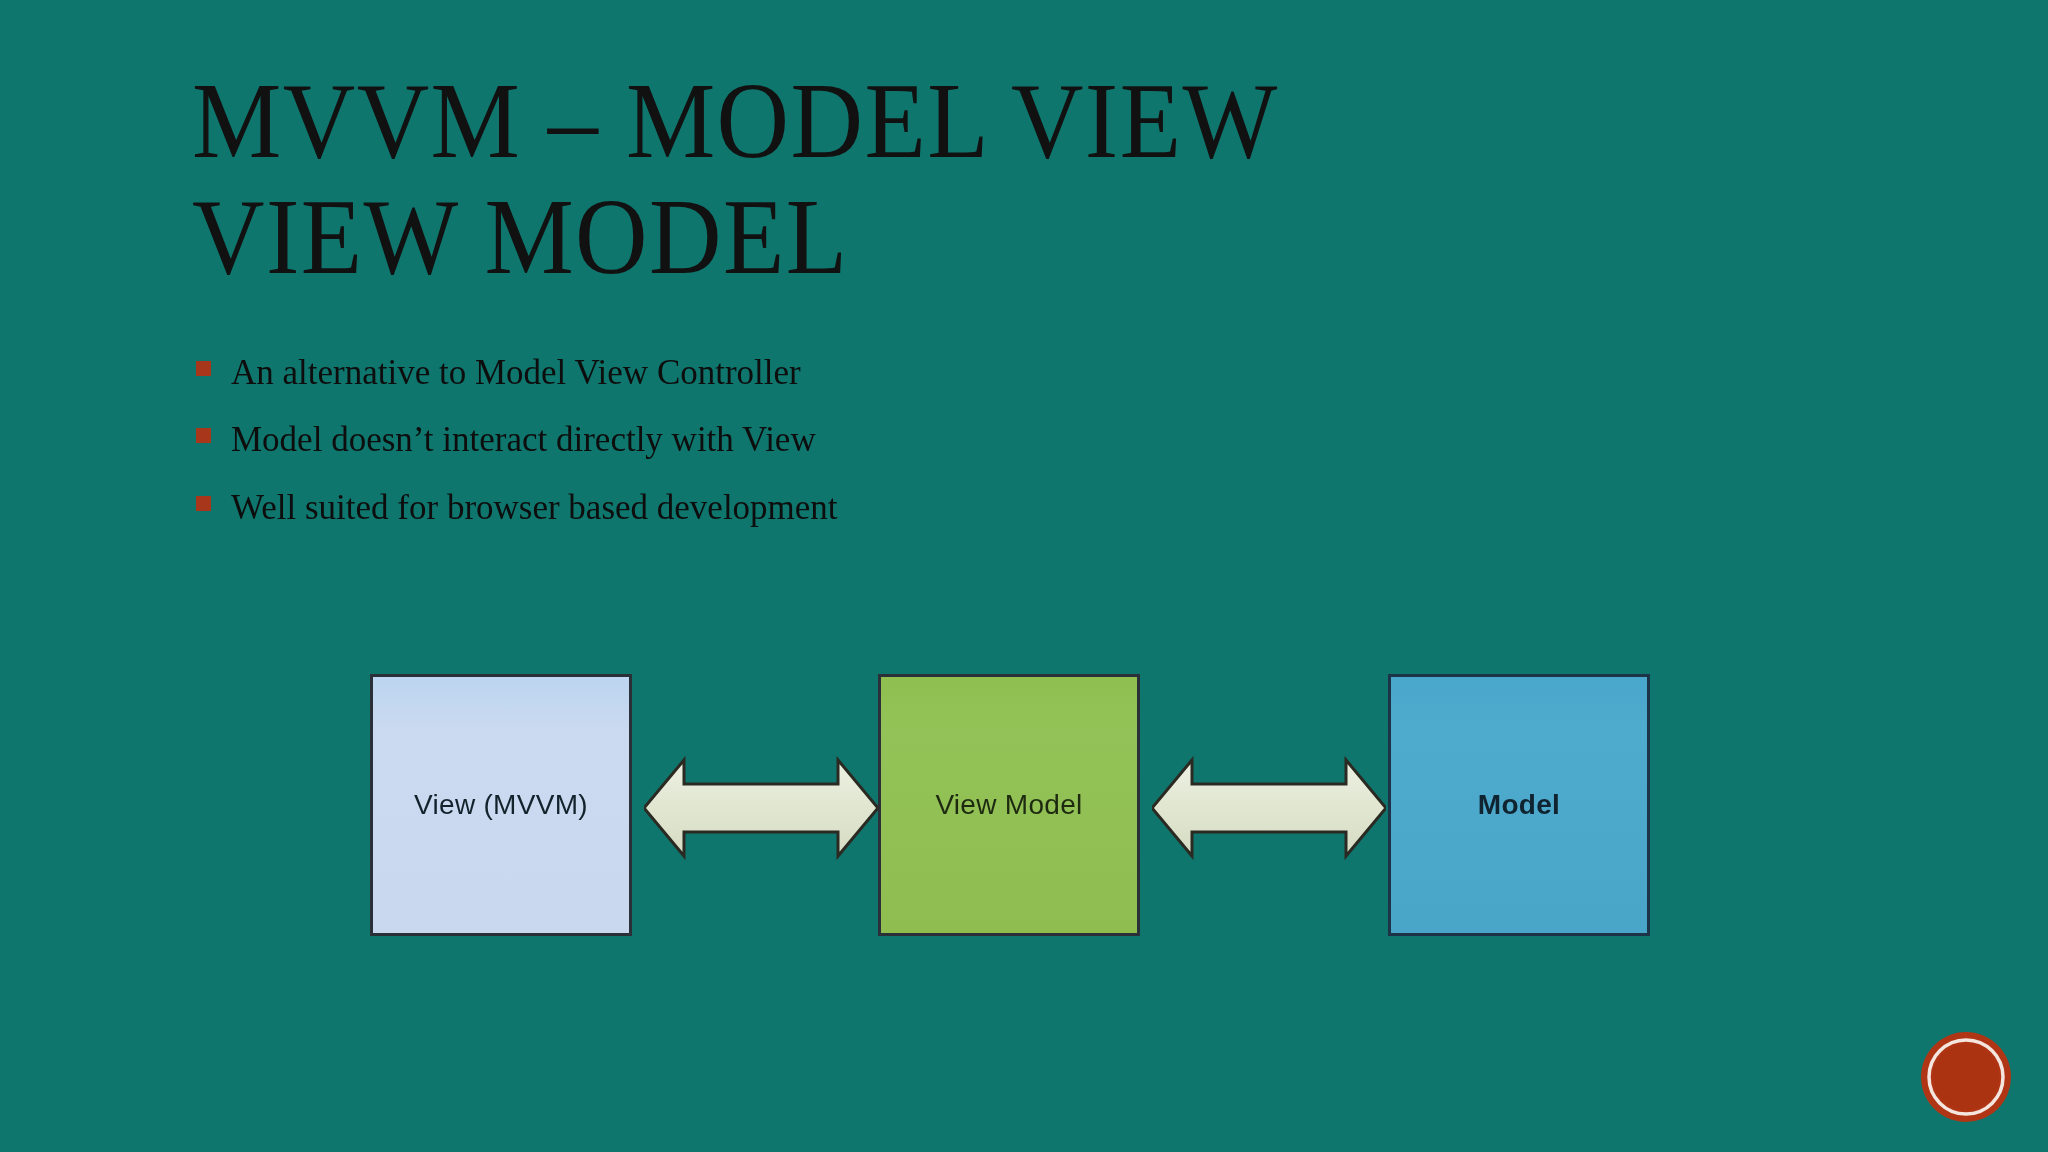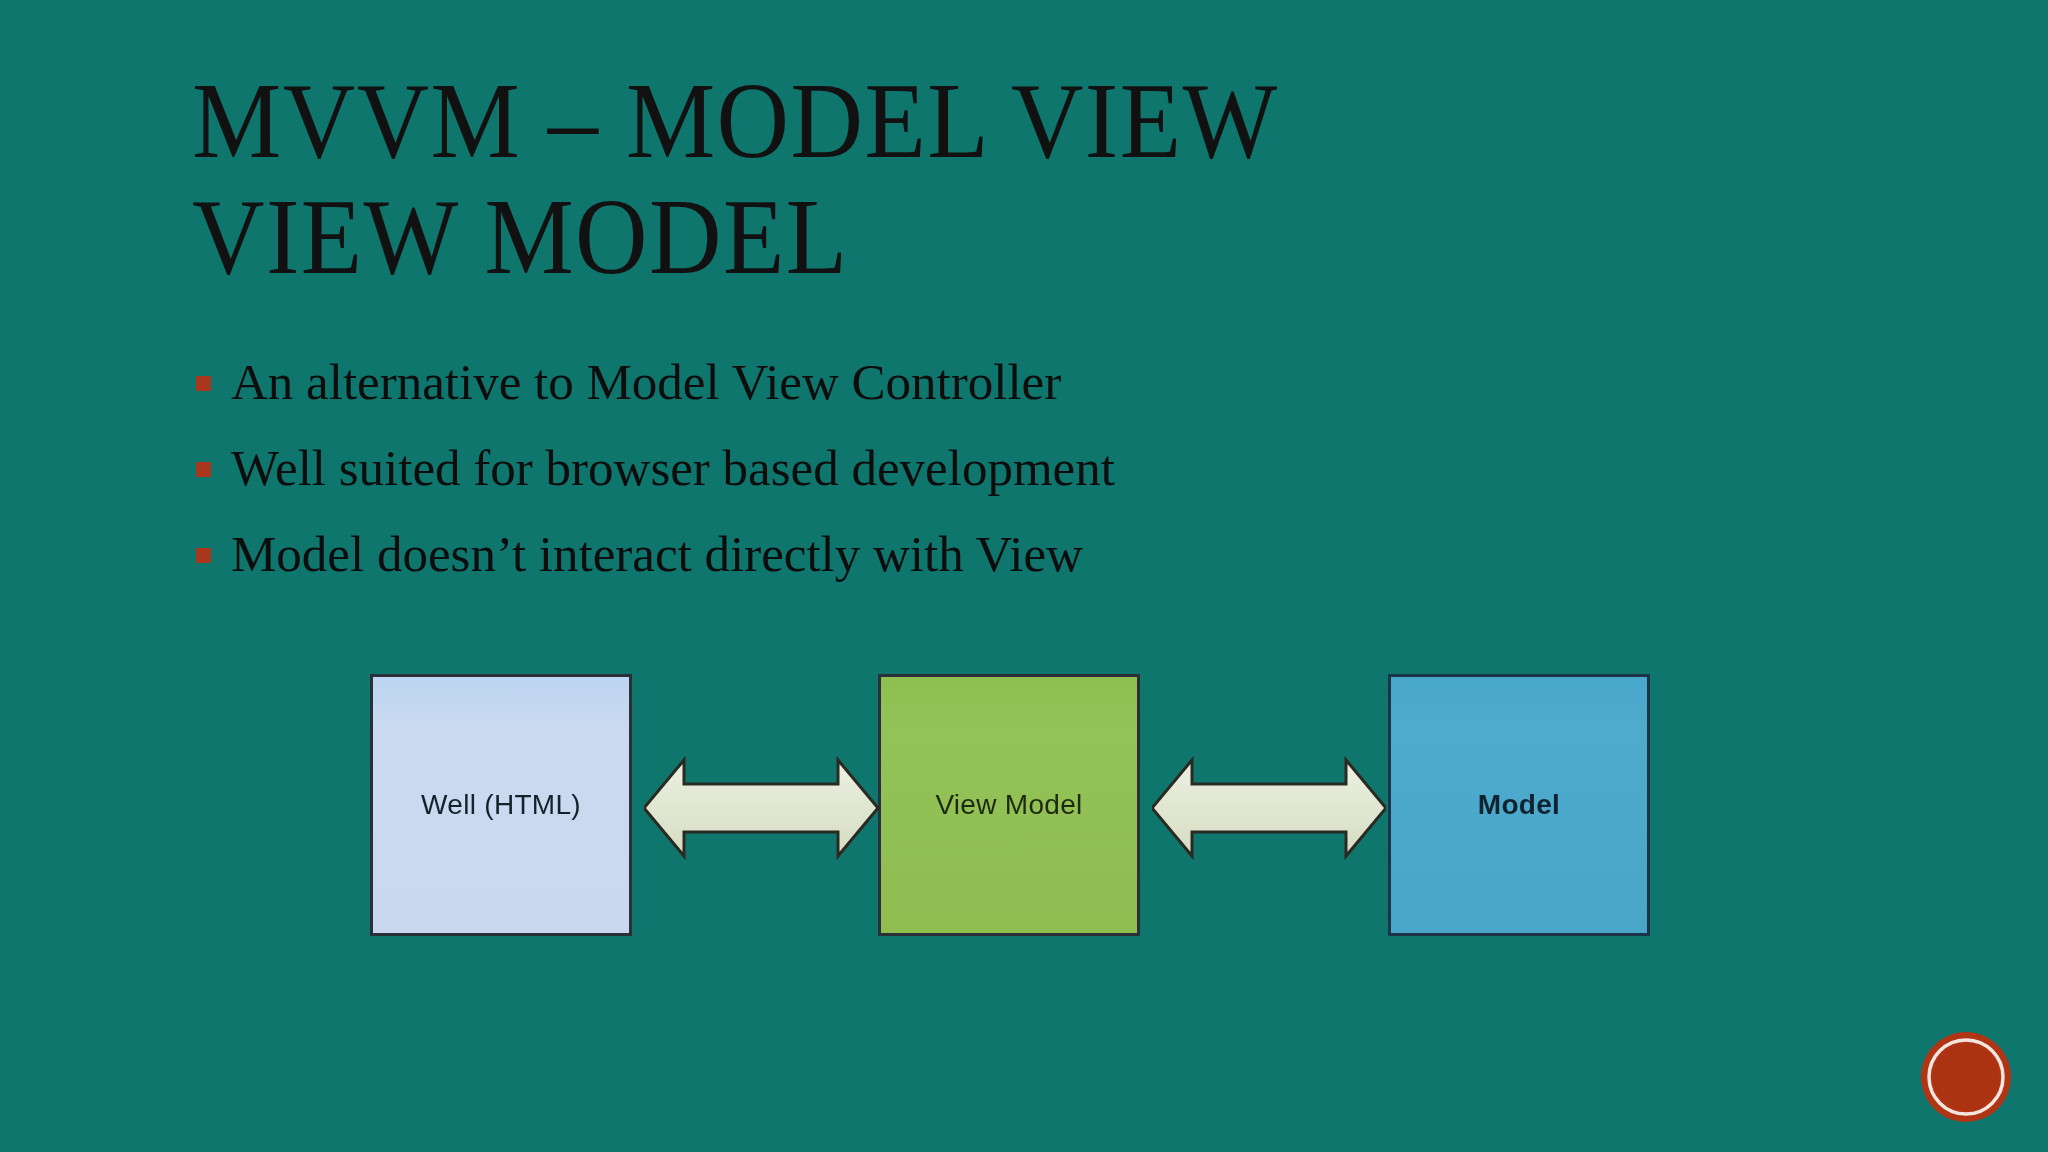--- a/index.html
+++ b/index.html
@@ -60,21 +60,21 @@
     width: 15px;
     height: 15px;
     background: #A8361A;
     flex: 0 0 auto;
     margin-right: 20px;
     position: relative;
     top: -8px;
   }
   .bullet-text {
     font-family: "Liberation Serif", serif;
-    font-size: 51px;
+    font-size: 35px;
     line-height: 1.18;
     color: #0d0d0d;
     white-space: nowrap;
   }
 
   
   .diagram {
     position: absolute;
     left: 192px;
     top: 578px;
@@ -152,33 +152,33 @@
     <div class="title-line">View Model</div>
   </div>
 
   <div class="bullets">
     <div class="bullet-row">
       <span class="bullet-marker"></span>
       <span class="bullet-text">An alternative to Model View Controller</span>
     </div>
     <div class="bullet-row">
       <span class="bullet-marker"></span>
-      <span class="bullet-text">Well suited for browser based development</span>
+      <span class="bullet-text">Model doesn’t interact directly with View</span>
     </div>
     <div class="bullet-row">
       <span class="bullet-marker"></span>
-      <span class="bullet-text">Model doesn’t interact directly with View</span>
+      <span class="bullet-text">Well suited for browser based development</span>
     </div>
   </div>
 
   <div class="diagram">
     <div class="diagram-inner">
 
       <div class="dbox" id="box-view">
-        <span class="dbox-label">Well (HTML)</span>
+        <span class="dbox-label">View (MVVM)</span>
       </div>
 
       <div class="arrow" id="arrow-view-viewmodel">
         <svg width="234" height="108" viewBox="0 0 234 108" xmlns="http://www.w3.org/2000/svg">
           <defs>
             <linearGradient id="agrad1" x1="0" y1="0" x2="0" y2="1">
               <stop offset="0%" stop-color="#EDF1E4"></stop>
               <stop offset="45%" stop-color="#E2E7D2"></stop>
               <stop offset="100%" stop-color="#D6DDC3"></stop>
             </linearGradient>

